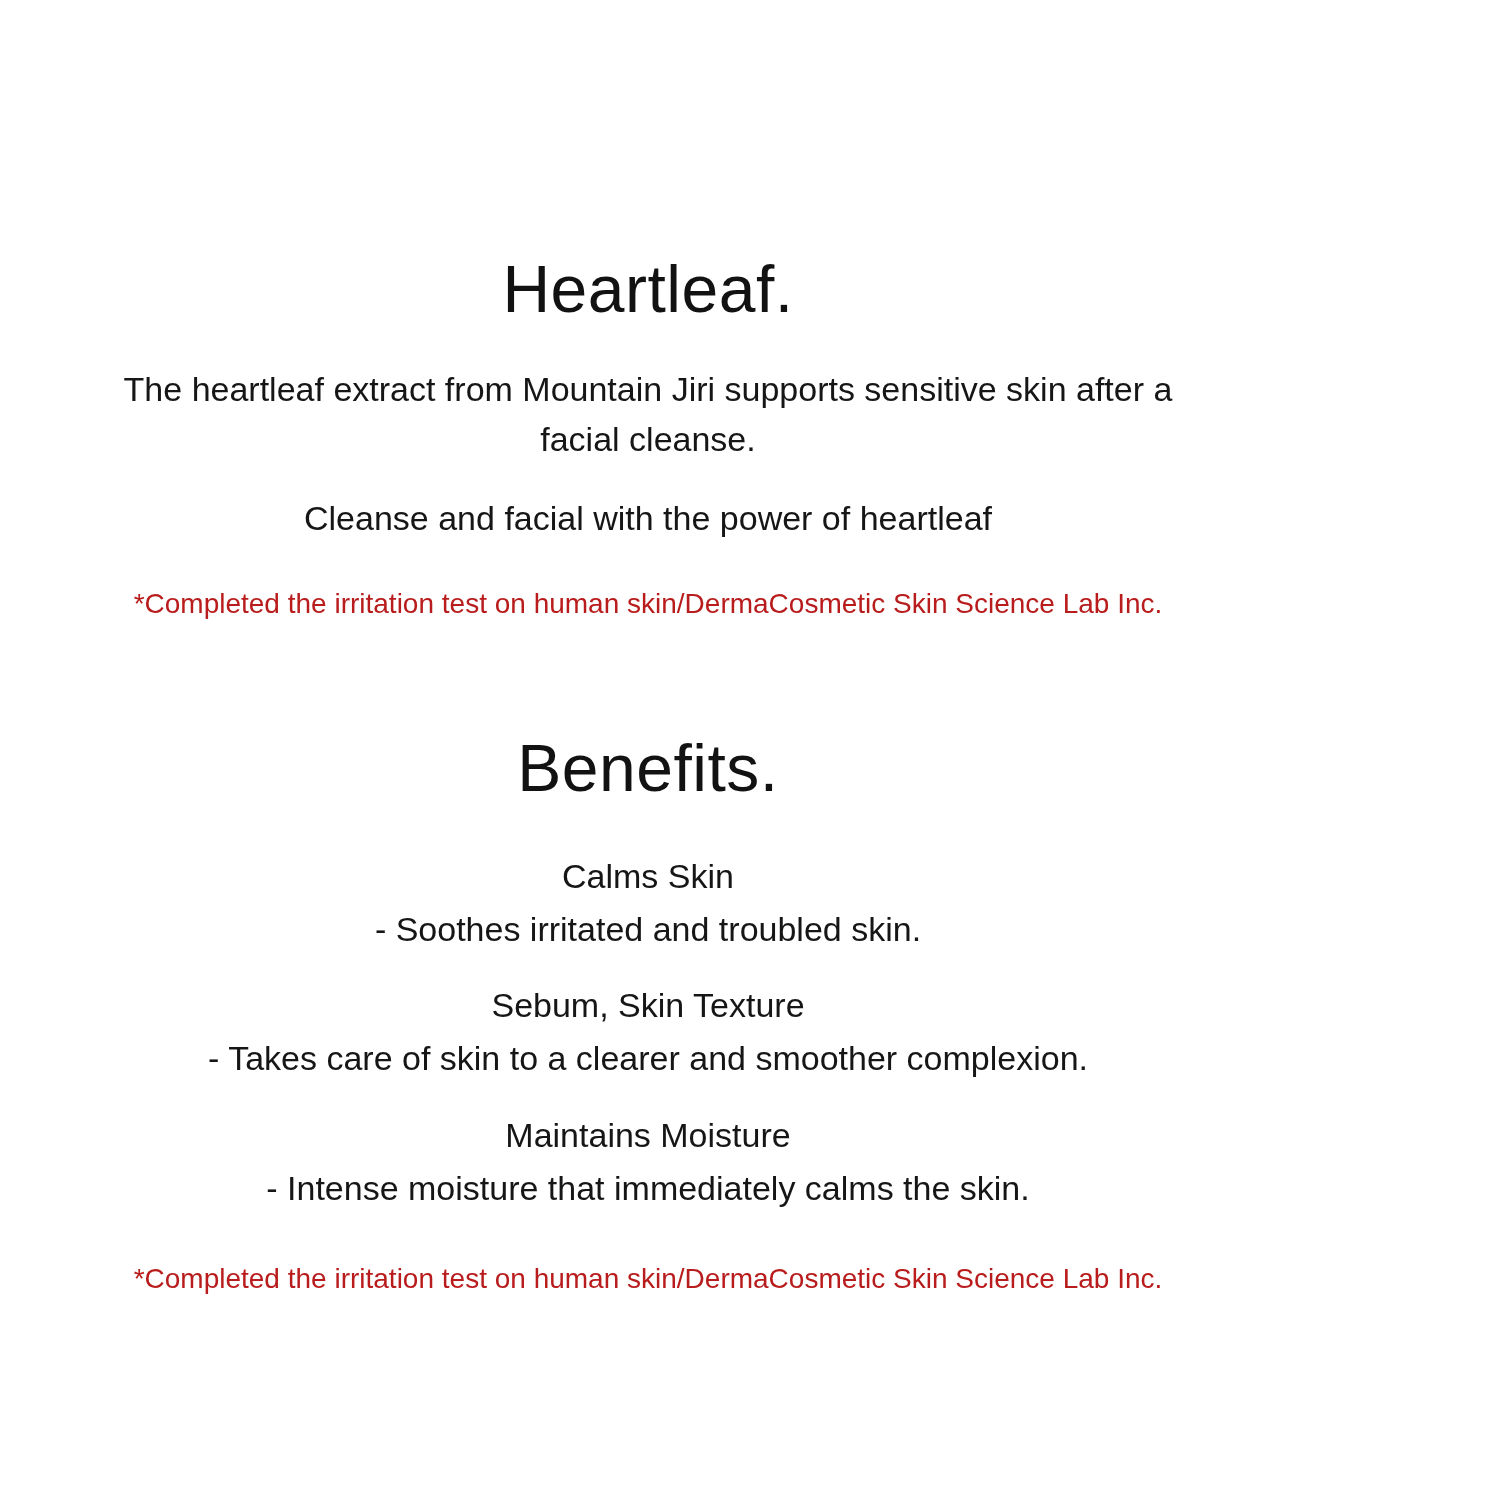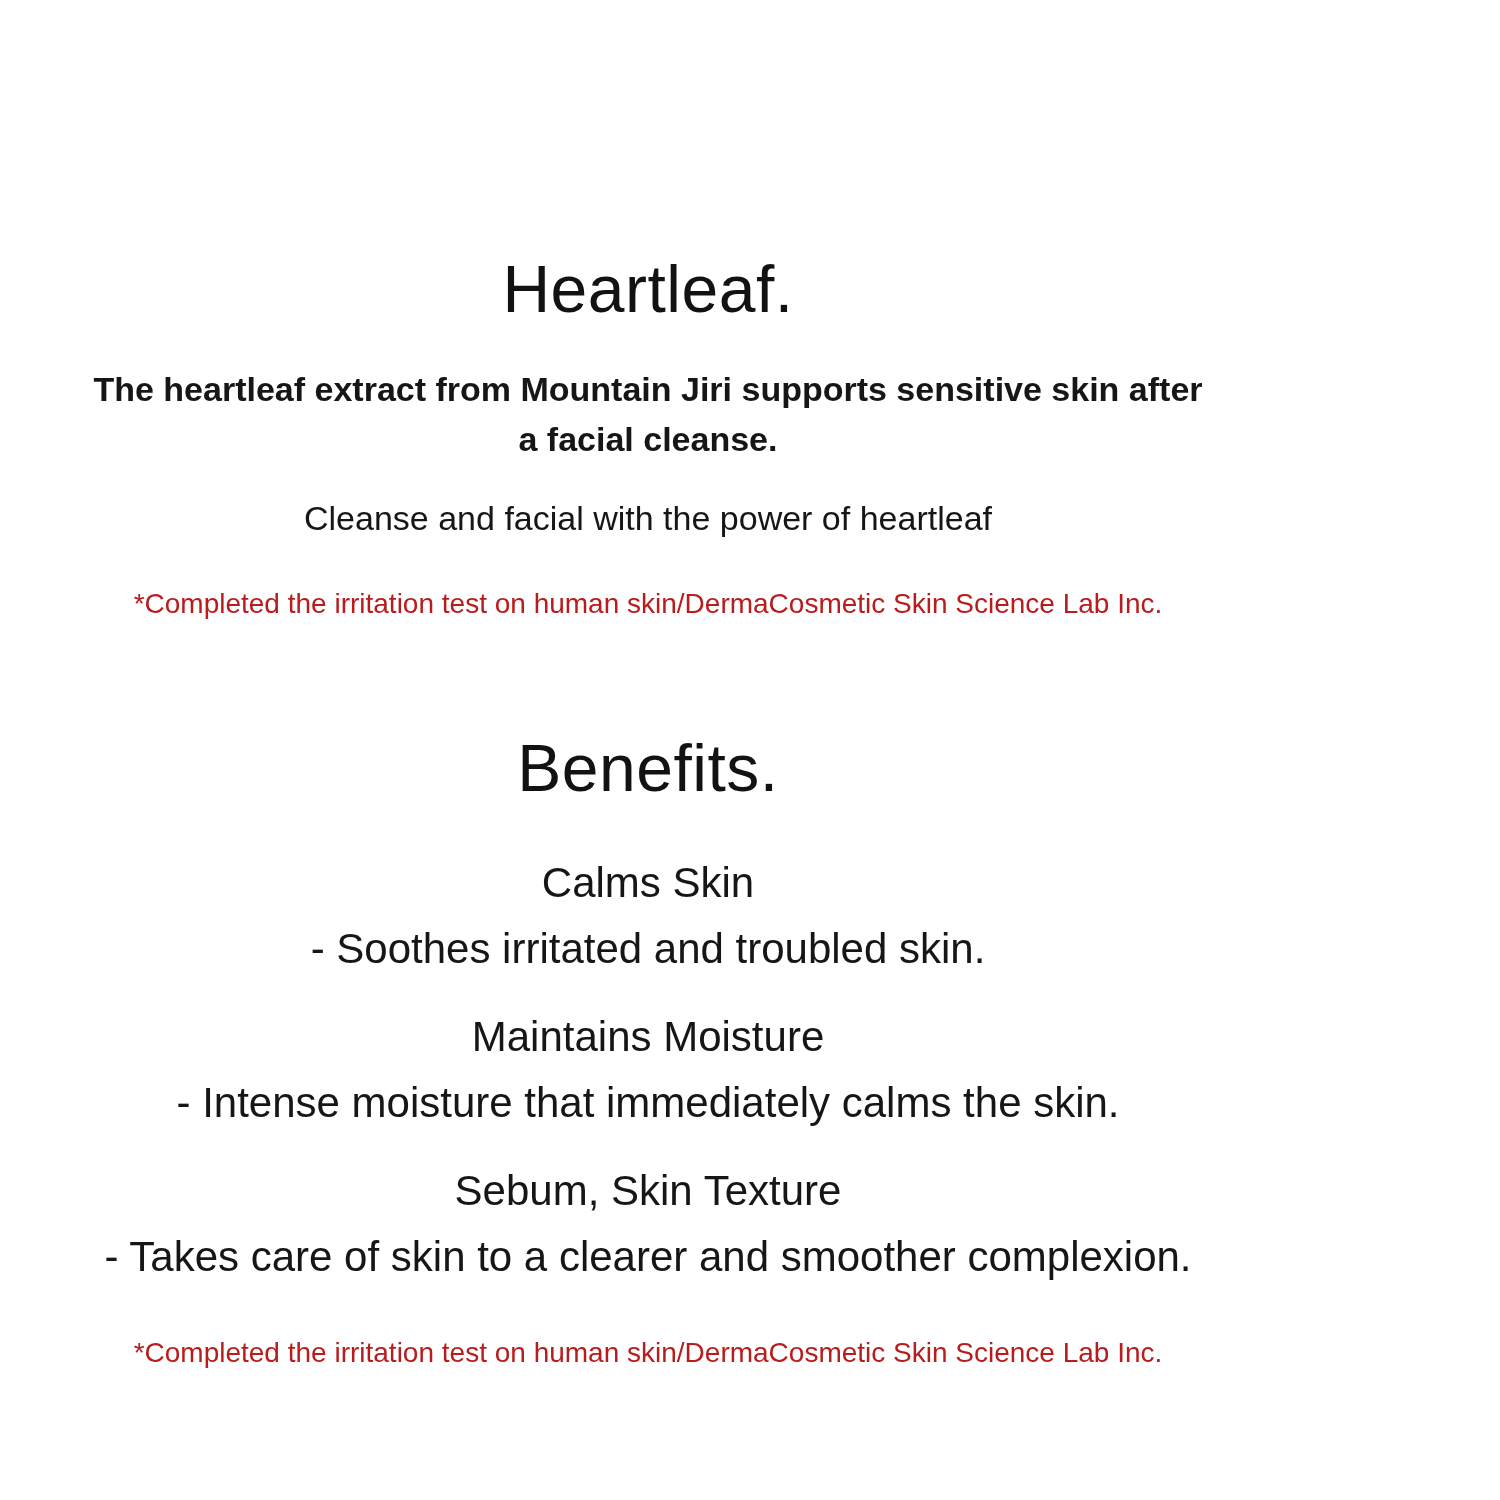--- a/index.html
+++ b/index.html
@@ -28,21 +28,21 @@
     font-size: 66px;
     font-weight: 500;
     letter-spacing: 0.5px;
     line-height: 1.15;
     color: #121212;
   }
   .lead {
     margin: 36px auto 0 auto;
     max-width: 1120px;
     font-size: 34px;
-    font-weight: 700;
+    font-weight: 400;
     line-height: 1.48;
     color: #161616;
   }
   .tagline {
     margin: 30px auto 0 auto;
     font-size: 34px;
     font-weight: 400;
     line-height: 1.4;
     color: #161616;
   }
@@ -51,21 +51,21 @@
     font-size: 28px;
     font-weight: 400;
     line-height: 1.3;
     color: #b91c1c;
   }
   .benefits-title {
     margin-top: 108px;
   }
   .benefit {
     margin: 0 auto;
-    font-size: 42px;
+    font-size: 34px;
     font-weight: 400;
     line-height: 1.56;
     color: #161616;
   }
   .benefit-first { margin-top: 44px; }
   .benefit + .benefit { margin-top: 23px; }
   .benefit-name { display: block; }
   .benefit-desc { display: block; }
   .benefits-disclaimer { margin-top: 46px; }
 </style>
@@ -84,26 +84,26 @@
 
     <section>
       <h1 class="section-title benefits-title">Benefits.</h1>
 
       <div class="benefit benefit-first">
         <span class="benefit-name">Calms Skin</span>
         <span class="benefit-desc">- Soothes irritated and troubled skin.</span>
       </div>
 
       <div class="benefit">
-        <span class="benefit-name">Maintains Moisture</span>
-        <span class="benefit-desc">- Intense moisture that immediately calms the skin.</span>
+        <span class="benefit-name">Sebum, Skin Texture</span>
+        <span class="benefit-desc">- Takes care of skin to a clearer and smoother complexion.</span>
       </div>
 
       <div class="benefit">
-        <span class="benefit-name">Sebum, Skin Texture</span>
-        <span class="benefit-desc">- Takes care of skin to a clearer and smoother complexion.</span>
+        <span class="benefit-name">Maintains Moisture</span>
+        <span class="benefit-desc">- Intense moisture that immediately calms the skin.</span>
       </div>
 
       <p class="disclaimer benefits-disclaimer">*Completed the irritation test on human skin/DermaCosmetic Skin Science Lab Inc.</p>
     </section>
 
   </div>
 </div>
 
 </body></html>

